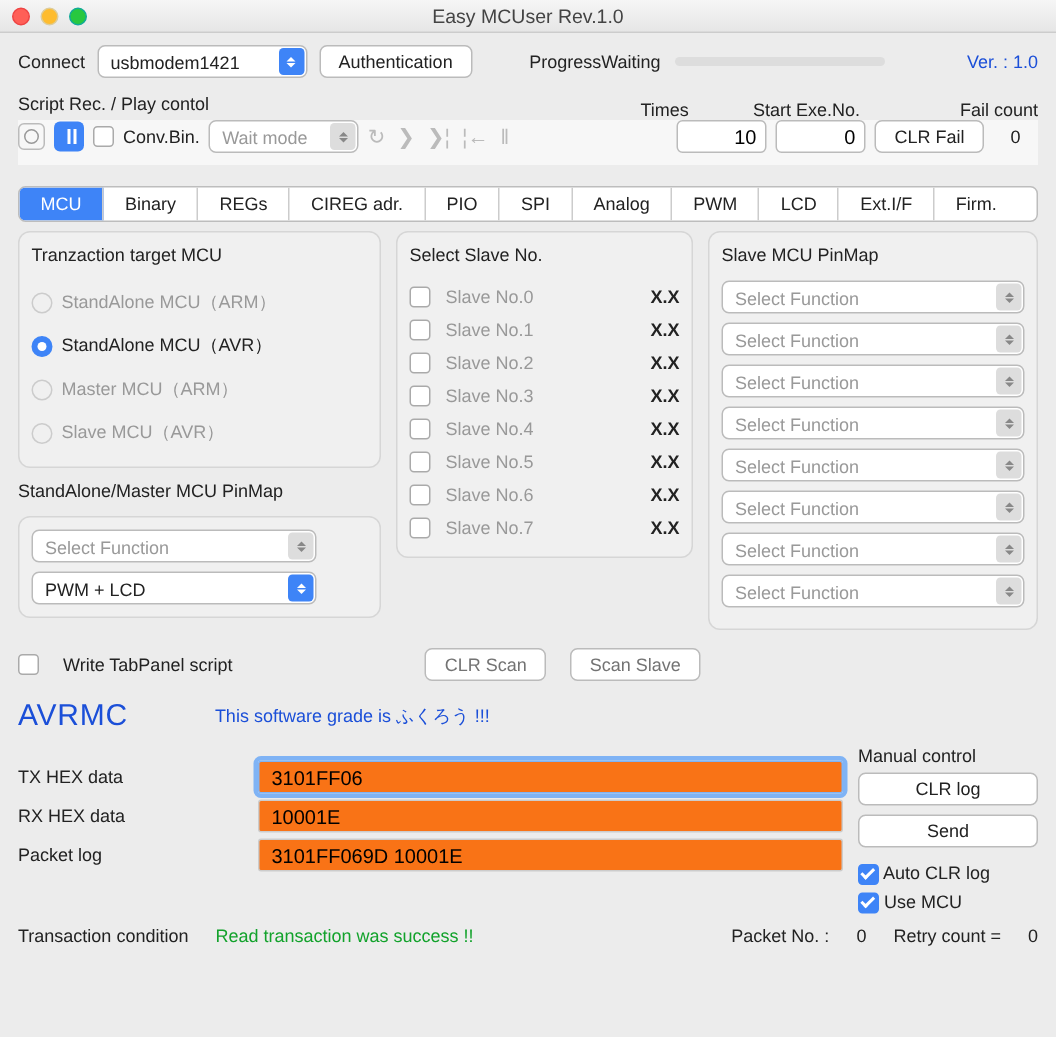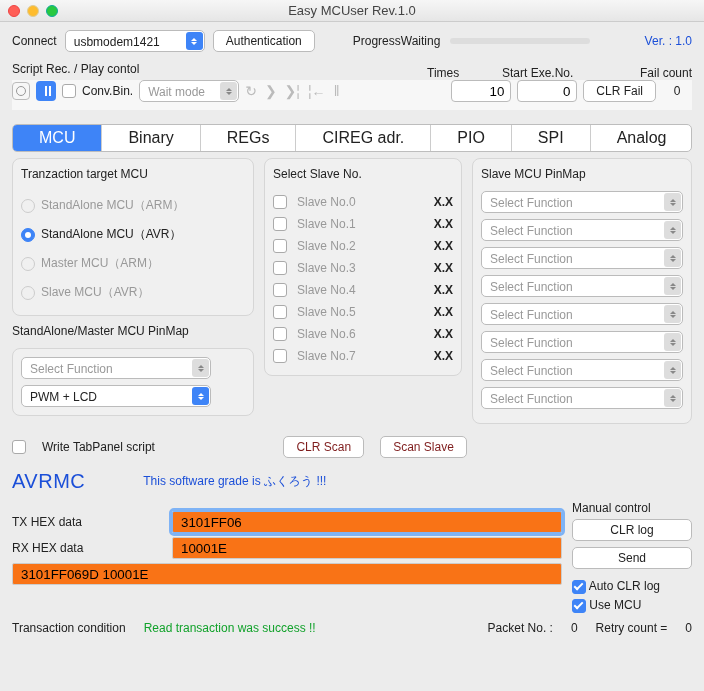--- a/index.html
+++ b/index.html
@@ -11,40 +11,40 @@
 .dot.r{background:#ff5f57;border:1px solid #e44;} .dot.y{background:#febc2e;border:1px solid #dc9;} .dot.g{background:#28c840;border:1px solid #1a9;}
 .title { margin:0 auto; font-size:13px; color:#444; }
 .content { padding:8px 12px; }
 .row { display:flex; align-items:center; gap:8px; margin-bottom:4px; }
 .label { font-size:12px; }
 .select, .combo { background:#fff; border:1px solid #bbb; border-radius:5px; padding:16px 22px 2px 8px; height:22px; position:relative; display:inline-flex; align-items:flex-end; }
 .select .arr, .combo .arr { position:absolute; right:1px; top:1px; bottom:1px; width:17px; background:#3e84f7; border-radius:3px; display:flex; align-items:center; justify-content:center; flex-direction:column; }
 .arr::before,.arr::after{content:"";border:3px solid transparent;display:block;}
 .arr::before{border-bottom-color:#fff;margin-bottom:1px;} .arr::after{border-top-color:#fff;}
 .btn { border:1px solid #bbb; background:#fff; border-radius:5px; padding:3px 12px; height:22px; display:inline-flex; justify-content:center; cursor:pointer; }
-.btn.disabled, .disabled { color:#7f1d1d; }
+.btn.disabled, .disabled { color:#737373; }
 .progress-block { flex:1; display:flex; margin-left:30px;}
 .progress-bar { width:140px; height:6px; background:#ddd; border-radius:3px; }
 .ver { color:#1b4fd8; font-size:12px; margin-left:auto;}
 .ver .n{color:#1b4fd8;}
 .section-line { font-size:12px; margin:6px 0 4px; }
 .rowbar { display:flex; align-items:center; gap:6px; background:#f7f7f7; padding-bottom:8px;}
 .rec { width:18px; height:18px; border:1px solid #bbb; border-radius:4px; display:flex; align-items:center; justify-content:center;}
 .rec .circ{width:10px;height:10px;border:1px solid #999;border-radius:50%;}
 .pause { width:20px; height:20px; background:#3e84f7; border-radius:4px; display:flex; align-items:center; justify-content:center;}
 .pause::before{content:"";width:2px;height:10px;background:#fff;box-shadow:4px 0 #fff;}
 .checkbox { width:14px; height:14px; border:1px solid #aaa; border-radius:3px; background:#fff; display:inline-block; vertical-align:middle;}
 .checkbox.checked{background:#3e84f7;border-color:#3e84f7;position:relative;}
 .checkbox.checked::after{content:"";position:absolute;left:3px;top:0px;width:3px;height:7px;border:solid #fff;border-width:0 2px 2px 0;transform:rotate(45deg);}
 .combo.gray .arr{ background:#ddd; }
 .combo.gray .arr::before{border-bottom-color:#888;} .combo.gray .arr::after{border-top-color:#888;}
 .ctrlicons { display:flex; gap:8px; color:#bbb; font-size:14px;}
 .numbox { width:60px; height:22px; border:1px solid #bbb; border-radius:4px; background:#fff; text-align:right; padding:2px 6px; }
 .tabs { display:flex; border:1px solid #bdbdbd; border-radius:5px; overflow:hidden; margin:14px 0 6px; background:#fff;}
-.tab { padding:4px 26px; border-right:1px solid #ccc; font-size:16px; cursor:pointer; white-space:nowrap;}
+.tab { padding:4px 14px; border-right:1px solid #ccc; font-size:12px; cursor:pointer; white-space:nowrap;}
 .tab:last-child{border-right:none;} .tab.active{background:#3e84f7;color:#fff;}
 .panel { background:#f0f0f0; border:1px solid #d6d6d6; border-radius:8px; padding:8px; }
 .cols { display:flex; gap:10px; }
 .col { flex:1; }
 .subhead { font-size:12px; margin-bottom:10px; }
 .radio { width:14px; height:14px; border:1px solid #aaa; border-radius:50%; display:inline-block; vertical-align:middle; margin-right:6px; position:relative;}
 .radio.sel{border-color:#3e84f7; background:#3e84f7;}
 .radio.sel::after{content:"";position:absolute;inset:3px;border-radius:50%;background:#fff;}
 .radio.disabled{border-color:#ccc;}
 .radiolist div{padding:6px 0;}
@@ -275,20 +275,21 @@
     <div style="flex:1" class="datarows">
       <div class="drow">
         <span class="dl">TX HEX data</span>
         <input class="txtbox focus" value="3101FF06" style="">
       </div>
       <div class="drow">
         <span class="dl">RX HEX data</span>
         <input class="txtbox" value="10001E" style="">
       </div>
       <div class="drow">
+        <span class="dl">Packet log</span>
         <input class="txtbox" value="3101FF069D 10001E" style="">
       </div>
     </div>
     <div class="manual">
       <div style="font-size:12px;margin:4px 0;">Manual control</div>
       <div class="btn">
             <span>CLR log</span>
           </div>
       <div class="btn">
             <span>Send</span>

